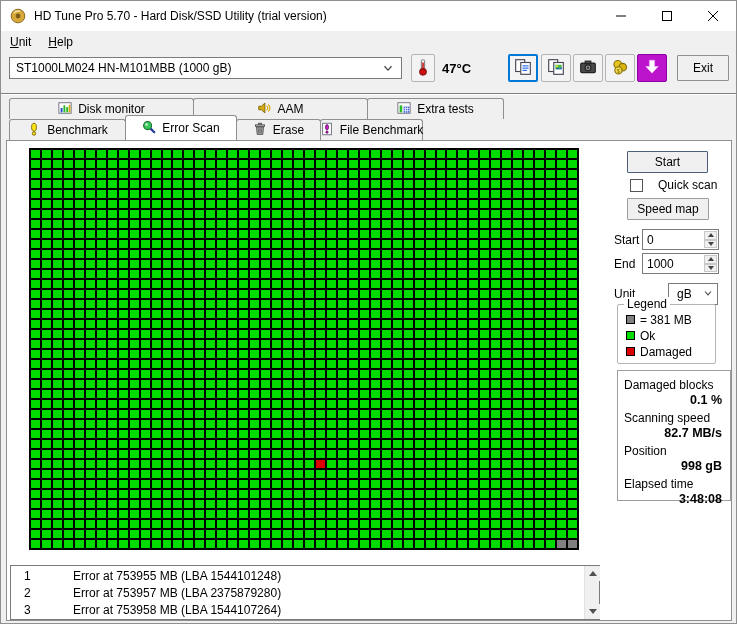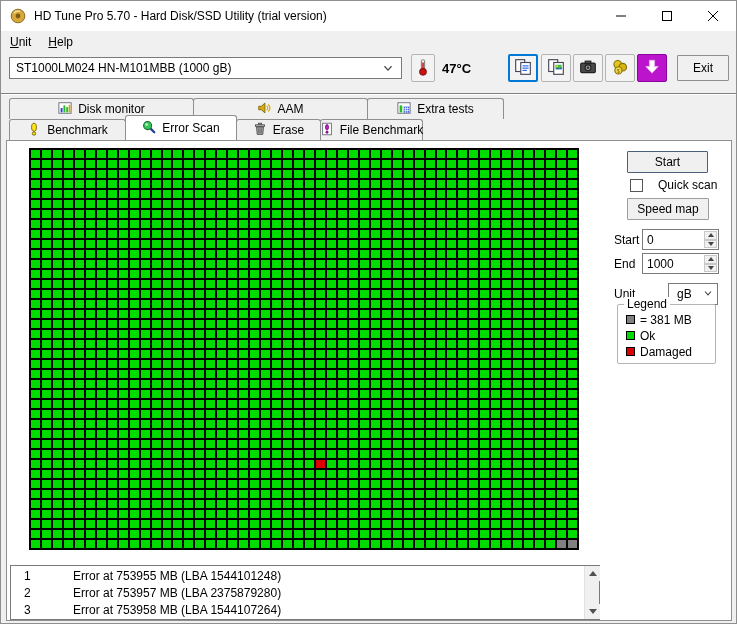--- a/index.html
+++ b/index.html
@@ -2366,20 +2366,30 @@
             <span class="swatch" style="background: rgb(0, 220, 0);"></span>
             <span>Ok</span>
           </div>
           <div class="legend-item">
             <span class="swatch" style="background: rgb(221, 0, 0);"></span>
             <span>Damaged</span>
           </div>
         </div>
     </div>
 
+    <div class="stats-box" id="stats-box">
+        <div class="stat-label">Damaged blocks</div>
+        <div class="stat-value">0.1 %</div>
+        <div class="stat-label">Scanning speed</div>
+        <div class="stat-value">82.7 MB/s</div>
+        <div class="stat-label">Position</div>
+        <div class="stat-value">998 gB</div>
+        <div class="stat-label">Elapsed time</div>
+        <div class="stat-value">3:48:08</div>
+      </div>
 
     <div class="error-list">
       <div class="error-rows" id="error-rows">
           <div class="error-row">
             <span class="error-num">1</span>
             <span>Error at 753955 MB (LBA 1544101248)</span>
           </div>
           <div class="error-row">
             <span class="error-num">2</span>
             <span>Error at 753957 MB (LBA 2375879280)</span>

